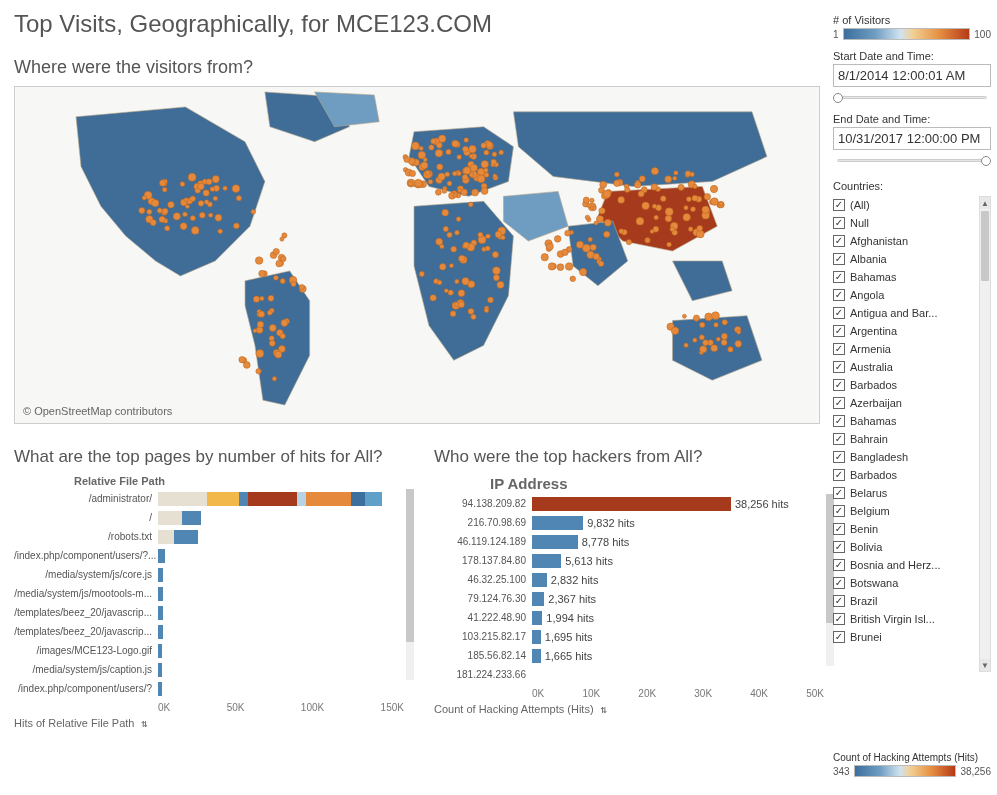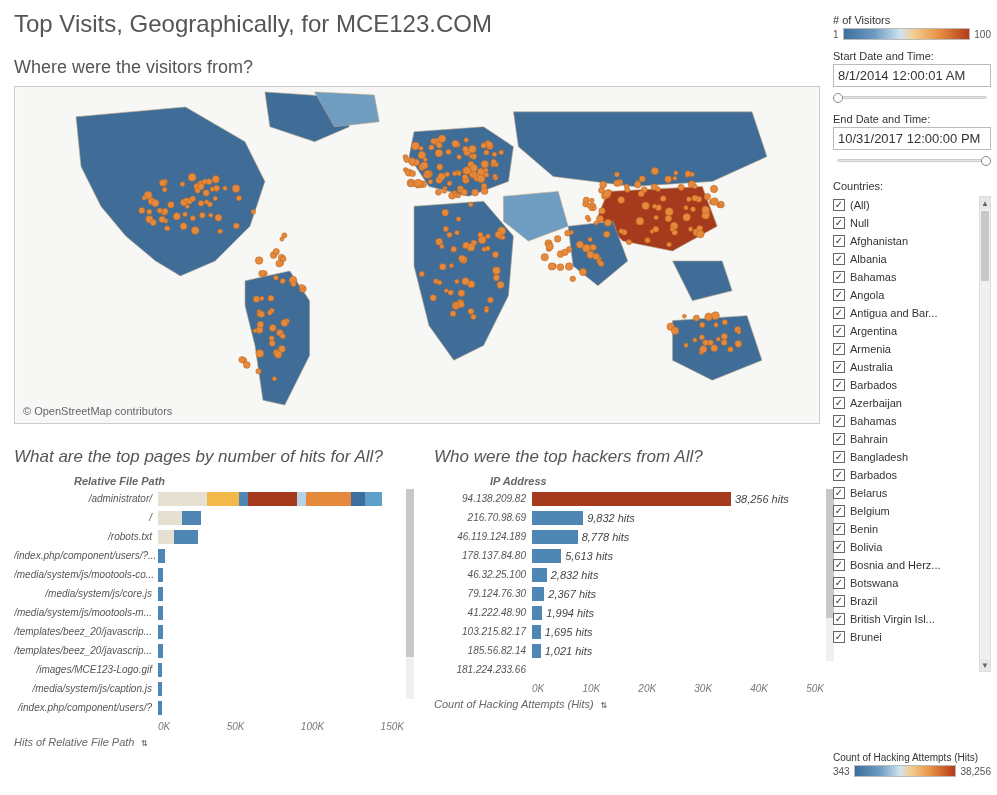--- a/index.html
+++ b/index.html
@@ -45,25 +45,24 @@
   .attribution {
     position: absolute;
     left: 8px; bottom: 6px;
     font-size: 11px;
     color: #666;
   }
   .two-col {
     display: flex;
     gap: 30px;
     margin-top: 10px;
-    font-style: italic;
   }
   .col { flex: 1 1 50%; }
   .bar-header {
-    font-size: 11px;
+    font-size: 15px;
     color: #666;
     font-weight: 600;
     text-align: right;
     padding-right: 6px;
     padding-bottom: 2px;
   }
   .bar-header-left {
     font-size: 11px;
     color: #666;
     font-weight: 600;
@@ -676,26 +675,20 @@
                 <span class="bar-seg" style="width: 10.0645%; background: rgb(79, 134, 179);"></span>
               </div>
             </div>
             <div class="bar-row">
               <div class="bar-row-label">/index.php/component/users/?...</div>
               <div class="bar-row-track">
                 <span class="bar-fill" style="width: 2.90323%;"></span>
               </div>
             </div>
             <div class="bar-row">
-              <div class="bar-row-label">/media/system/js/mootools-co...</div>
-              <div class="bar-row-track">
-                <span class="bar-fill" style="width: 2.25806%;"></span>
-              </div>
-            </div>
-            <div class="bar-row">
               <div class="bar-row-label">/media/system/js/core.js</div>
               <div class="bar-row-track">
                 <span class="bar-fill" style="width: 2.12903%;"></span>
               </div>
             </div>
             <div class="bar-row">
               <div class="bar-row-label">/media/system/js/mootools-m...</div>
               <div class="bar-row-track">
                 <span class="bar-fill" style="width: 2.06452%;"></span>
               </div>
@@ -806,21 +799,21 @@
               <div class="bar-row-label ip-label-col">103.215.82.17</div>
               <div class="bar-row-track">
                 <span class="bar-fill" style="width: 3.08182%;"></span>
                 <span class="bar-value">1,695 hits</span>
               </div>
             </div>
             <div class="bar-row">
               <div class="bar-row-label ip-label-col">185.56.82.14</div>
               <div class="bar-row-track">
                 <span class="bar-fill" style="width: 3.02727%;"></span>
-                <span class="bar-value">1,021 hits</span>
+                <span class="bar-value">1,665 hits</span>
               </div>
             </div>
             <div class="bar-row">
               <div class="bar-row-label ip-label-col">181.224.233.66</div>
             </div>
           </div>
         <div class="bar-scroll">
           <div class="bar-scroll-thumb" style="top:0;height:75%"></div>
         </div>
       </div>

